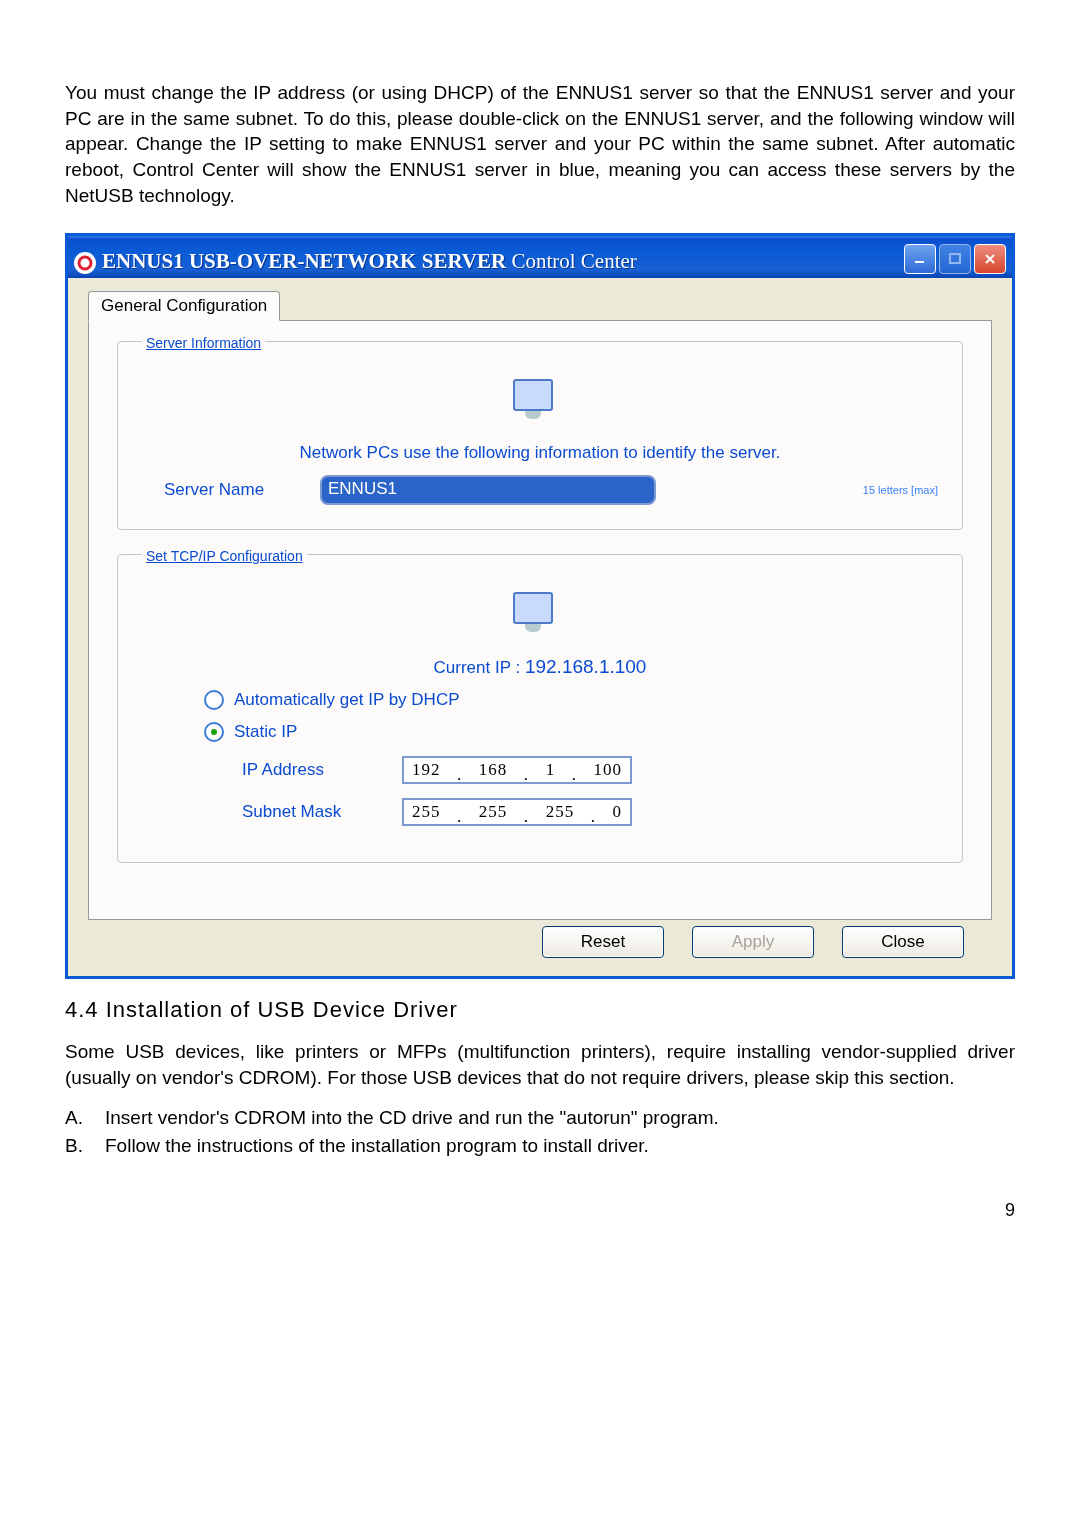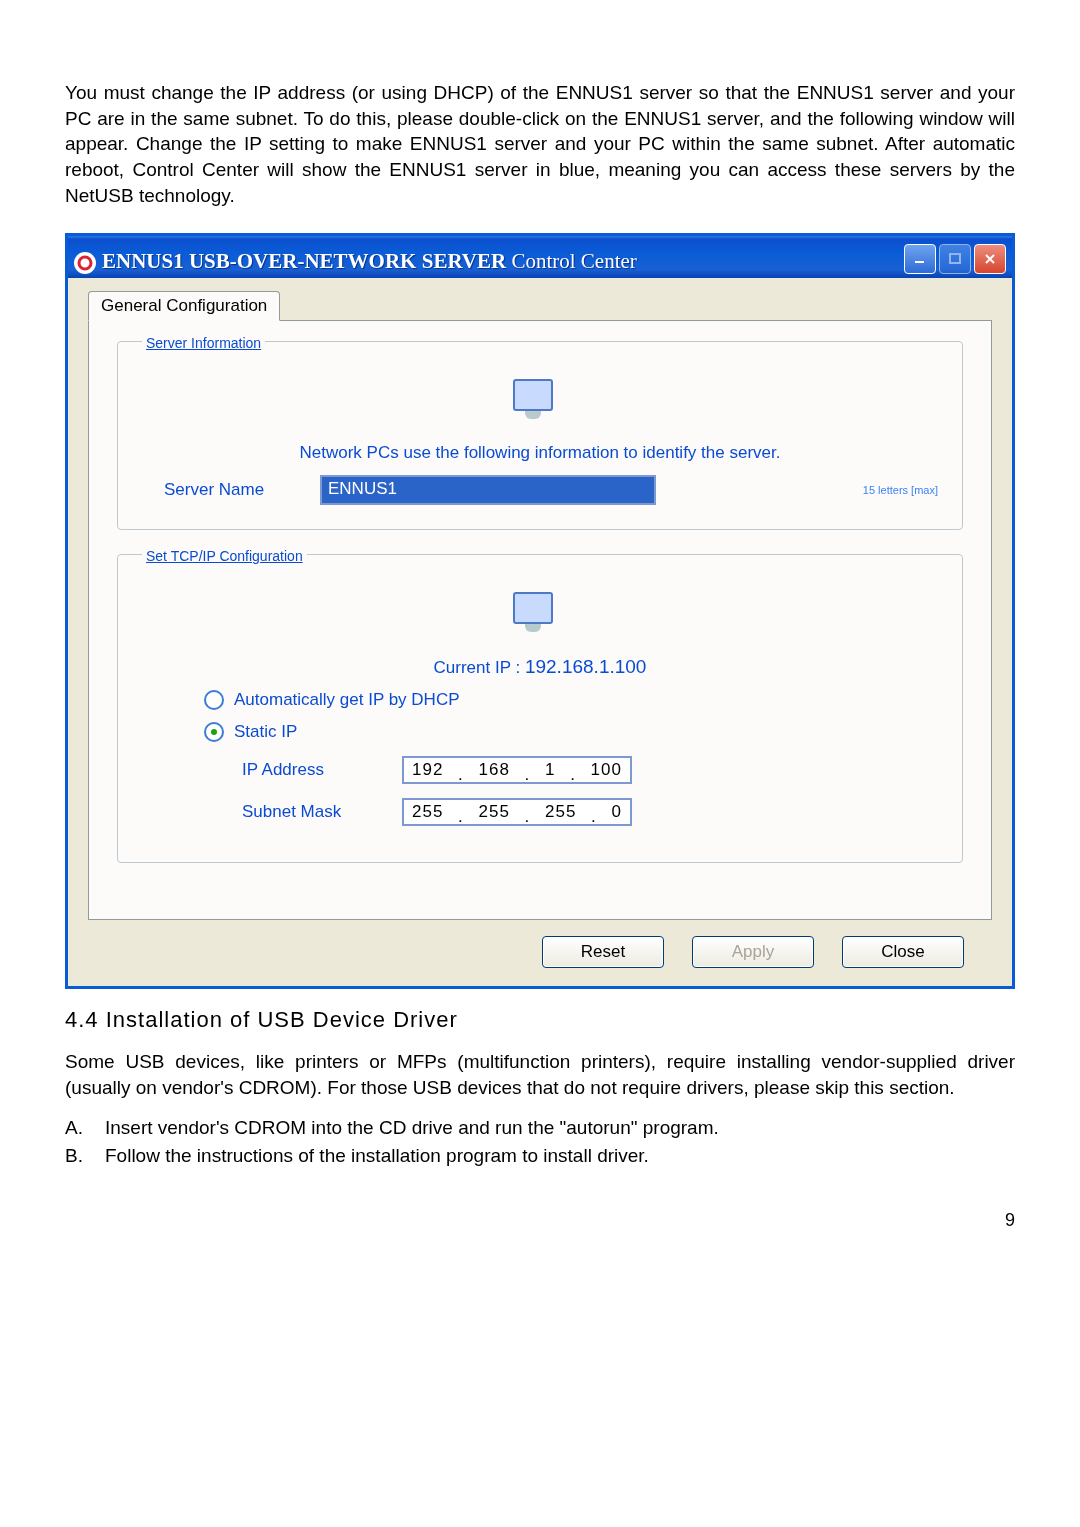--- a/index.html
+++ b/index.html
@@ -166,20 +166,21 @@
     border: 2px solid #7c9ad1;
     background: #ffffff;
     font-family: Tahoma, Arial, sans-serif;
     font-size: 17px;
     padding: 2px 6px;
     height: 22px;
   }
   .text-input.sel {
     background: #2a64c8;
     color: #ffffff;
+    border-radius: 8px;
   }
   .hint {
     color: #3b82f6;
     font-size: 11px;
     margin-left: auto;
   }
   .radio-row {
     display: flex;
     align-items: flex-start;
     gap: 10px;
@@ -222,27 +223,27 @@
     border: 2px solid #7c9ad1;
     background: #ffffff;
     font-family: Tahoma, Arial, sans-serif;
     font-size: 17px;
     padding: 2px 8px;
     letter-spacing: 1px;
     width: 210px;
     display: flex;
     justify-content: space-between;
   }
-  .ip-box span { display:inline-block; text-align:center; }
+  .ip-box span { display:inline-block; text-align:center;font-family:Liberation Serif, serif; }
   .ip-box .dot { position: relative; top: 5px; }
   .bottom-btns {
     display: flex;
     justify-content: flex-end;
     gap: 28px;
-    padding: 16px 28px 0 0;
+    padding: 6px 28px 0 0;
   }
   .xp-button {
     border: 1px solid #003c74;
     border-radius: 4px;
     background: linear-gradient(to bottom, #ffffff, #eceae0);
     font-family: Tahoma, Arial, sans-serif;
     font-size: 17px;
     color: #000000;
     width: 120px;
     height: 30px;

